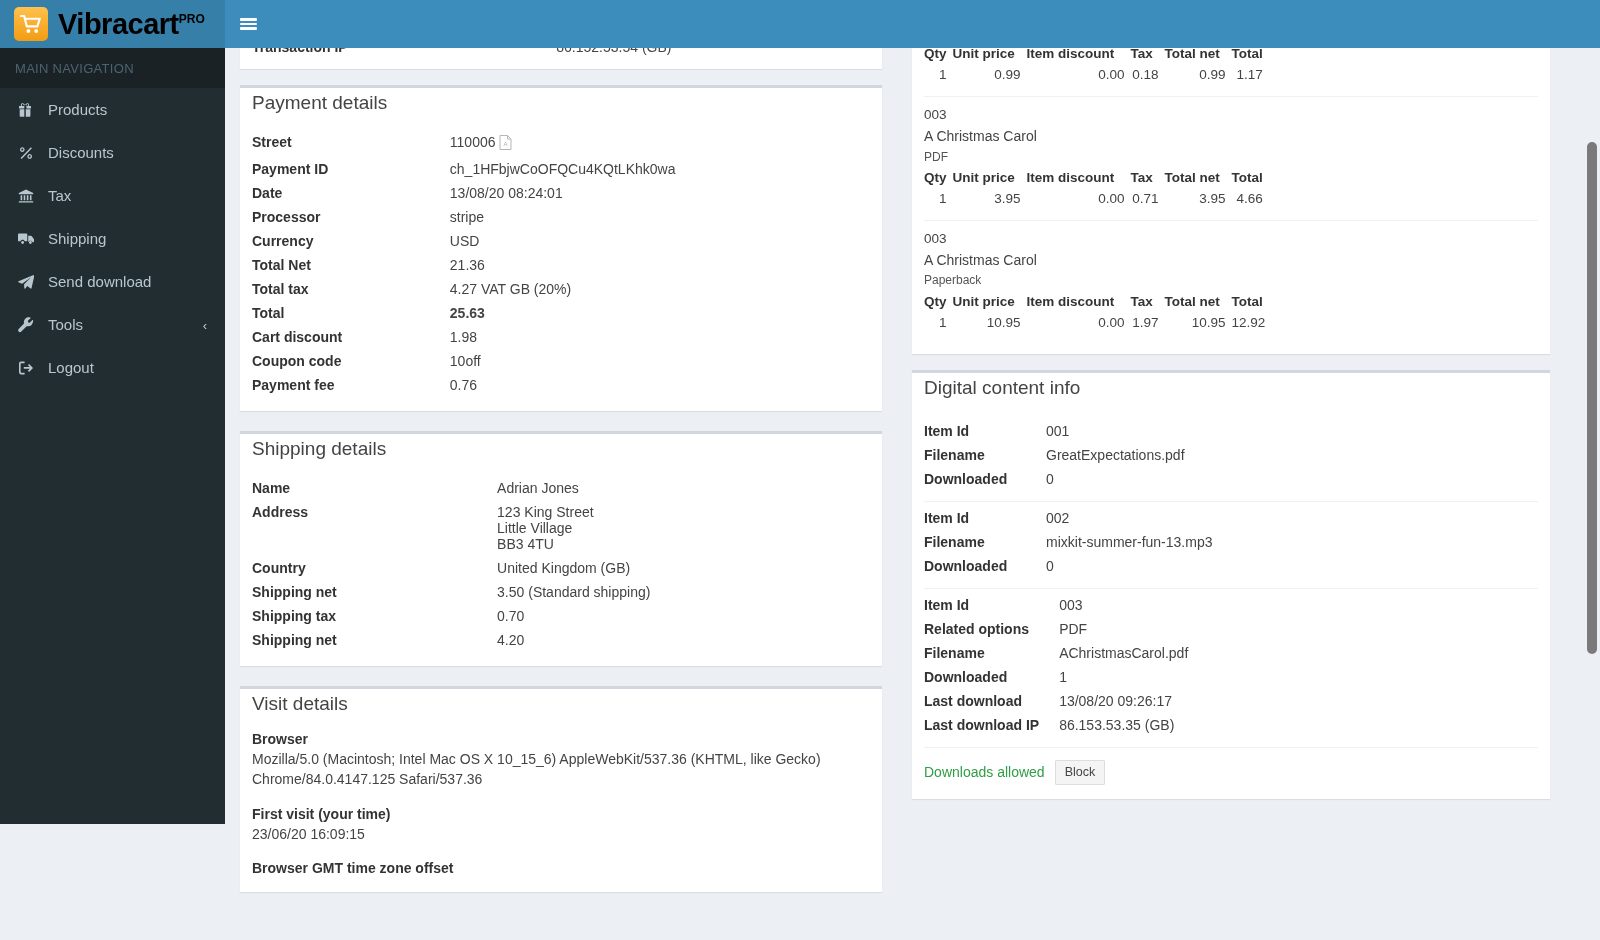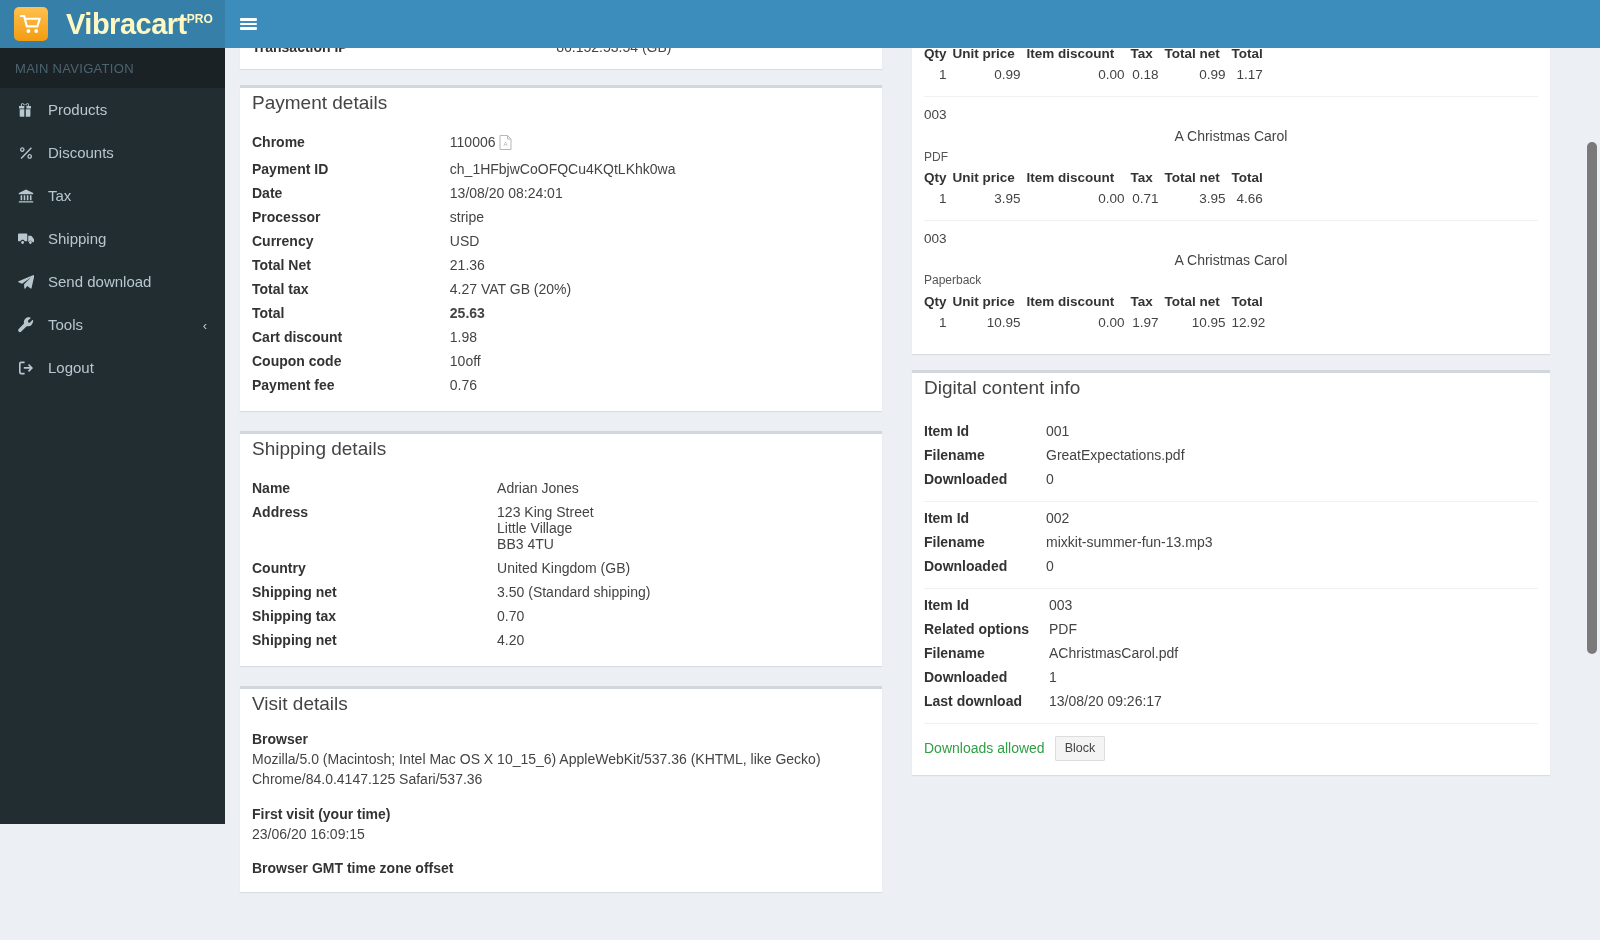--- a/index.html
+++ b/index.html
@@ -32,22 +32,22 @@
     overflow: hidden;
   }
   .brand-logo {
     width: 34px; height: 34px; border-radius: 5px;
     background: linear-gradient(180deg, #ffc14d 0%, #f39c12 100%);
     display: flex; align-items: center; justify-content: center;
     flex: none;
   }
   .brand-logo svg { display:block; }
   .brand-text {
-    margin-left: 18px;
-    color: #fef9c3;
+    margin-left: 10px;
+    color: #000000;
     font-size: 29px;
     font-weight: bold;
     letter-spacing: -0.5px;
     line-height: 1;
     white-space: nowrap;
     position: relative;
   }
   .brand-sup {
     font-size: 12px;
     font-weight: bold;
@@ -145,21 +145,21 @@
 
   
   .vd-label { font-weight: bold; color: #333; margin-top: 16px; margin-bottom: 2px; font-size: 14px; }
   .vd-label:first-child { margin-top: 4px; }
   .vd-value { color: #444; font-size: 14px; line-height: 1.45; }
 
   
   .item-block { padding: 8px 0 10px 0; border-bottom: 1px solid #f1f1f1; }
   .item-block:last-child { border-bottom: none; }
   .item-id { font-size: 13.5px; color: #444; line-height: 1.55; }
-  .item-name { font-size: 14px; color: #444; line-height: 1.55; text-align: center; }
+  .item-name { font-size: 14px; color: #444; line-height: 1.55; }
   .item-opt { font-size: 12px; color: #555; line-height: 1.6; }
 
   table.itbl { border-collapse: collapse; margin-top: 2px; }
   table.itbl th {
     font-size: 13.5px; font-weight: bold; color: #333;
     text-align: left; padding: 1px 6px 1px 0; white-space: nowrap;
   }
   table.itbl td {
     font-size: 13.5px; color: #444; padding: 5px 6px 4px 0; text-align: right; white-space: nowrap;
   }
@@ -322,21 +322,21 @@
               <span class="dl-d">86.152.53.54 (GB)</span>
             </div>
           </div>
         </div>
 
         <div class="card">
           <div class="card-body">
             <div class="card-title">Payment details</div>
             <div class="dl">
               <div class="dl-row">
-                <span class="dl-t">Chrome</span>
+                <span class="dl-t">Street</span>
                 <span class="dl-d"><span>110006</span><span class="pdf-icon"><svg width="13" height="15" viewBox="0 0 13 15">
                         <path d="M1 .5h7.5L12 4v10.5H1z" fill="#ffffff" stroke="#b6b6b6" stroke-width="1"></path>
                         <path d="M8.5.5V4H12" fill="none" stroke="#b6b6b6" stroke-width="1"></path>
                         <text x="6.4" y="11.4" font-size="6" font-family="Liberation Sans, sans-serif" fill="#b0b0b0" text-anchor="middle">A</text>
                       </svg></span></span>
               </div>
               <div class="dl-row">
                 <span class="dl-t">Payment ID</span>
                 <span class="dl-d">ch_1HFbjwCoOFQCu4KQtLKhk0wa</span>
               </div>
@@ -569,20 +569,24 @@
                   <span class="dcv">AChristmasCarol.pdf</span>
                 </div>
                 <div class="dc-row">
                   <span class="dcl">Downloaded</span>
                   <span class="dcv">1</span>
                 </div>
                 <div class="dc-row">
                   <span class="dcl">Last download</span>
                   <span class="dcv">13/08/20 09:26:17</span>
                 </div>
+                <div class="dc-row">
+                  <span class="dcl">Last download IP</span>
+                  <span class="dcv">86.153.53.35 (GB)</span>
+                </div>
               </div>
             </div>
 
             <div class="dc-footer">
               <span class="allowed">Downloads allowed</span>
               <button class="btn-block">Block</button>
             </div>
           </div>
         </div>
 

